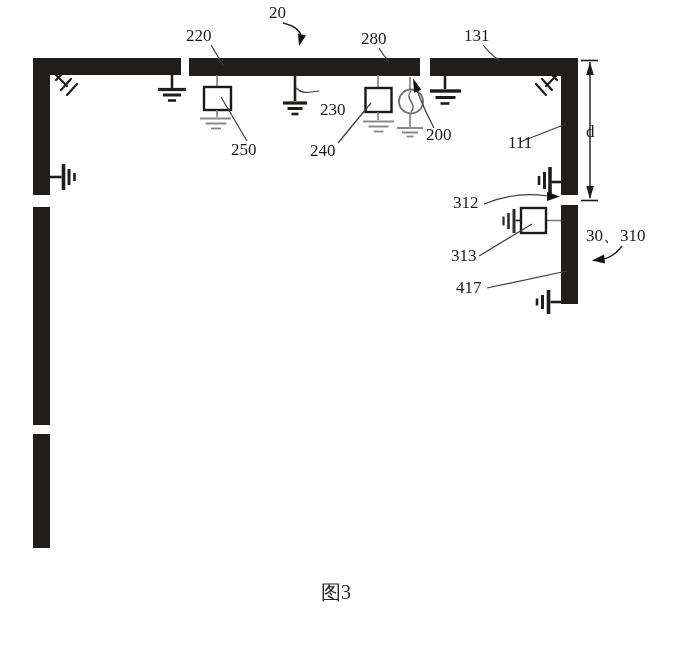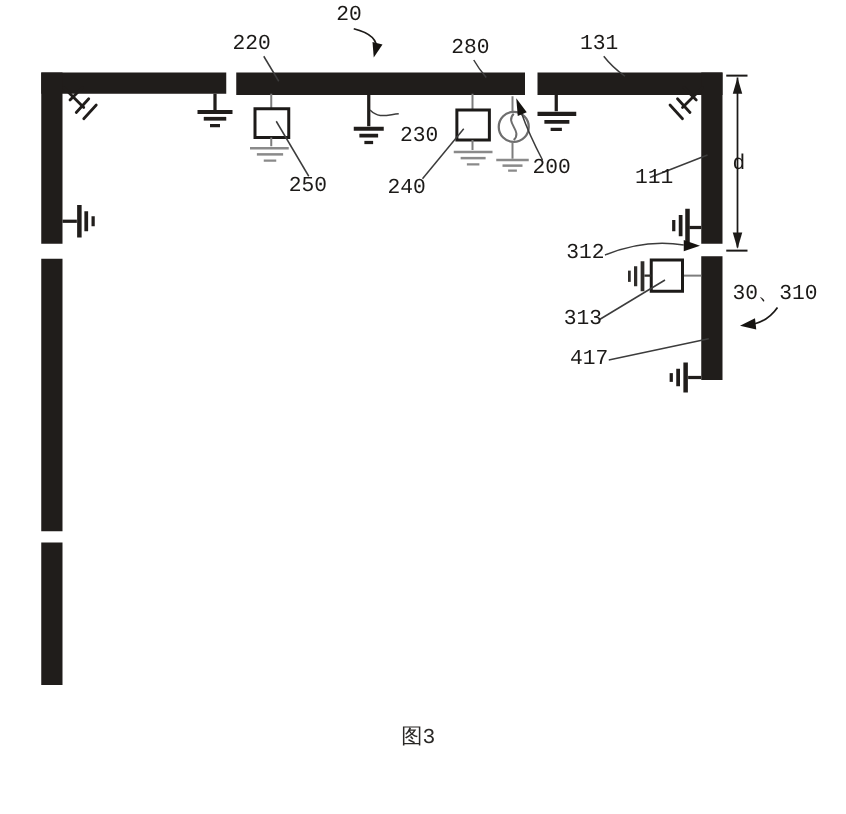--- a/index.html
+++ b/index.html
@@ -1,20 +1,20 @@
 <!DOCTYPE html>
 <html><head>
 <meta charset="utf-8">
 <style>
   html,body{margin:0;padding:0;background:#ffffff;}
   .canvas{position:relative;width:677px;height:651px;background:#ffffff;overflow:hidden;
-          font-family:Liberation Mono, monospace;color:#1c1a18;}
+          font-family:Liberation Serif, serif;color:#1c1a18;}
   svg{position:absolute;left:0;top:0;}
   .lbl{position:absolute;font-size:17px;line-height:1;white-space:nowrap;color:#1c1a18;}
-  .cap{position:absolute;font-size:17px;line-height:1;color:#2a2826;}
+  .cap{position:absolute;font-size:20px;line-height:1;color:#2a2826;}
 </style>
 </head>
 <body>
 
 <div class="canvas">
 
   <svg width="677" height="651" viewBox="0 0 677 651">
 
     <g fill="#201d1b">
       <rect x="33" y="58" width="148" height="17"></rect>

